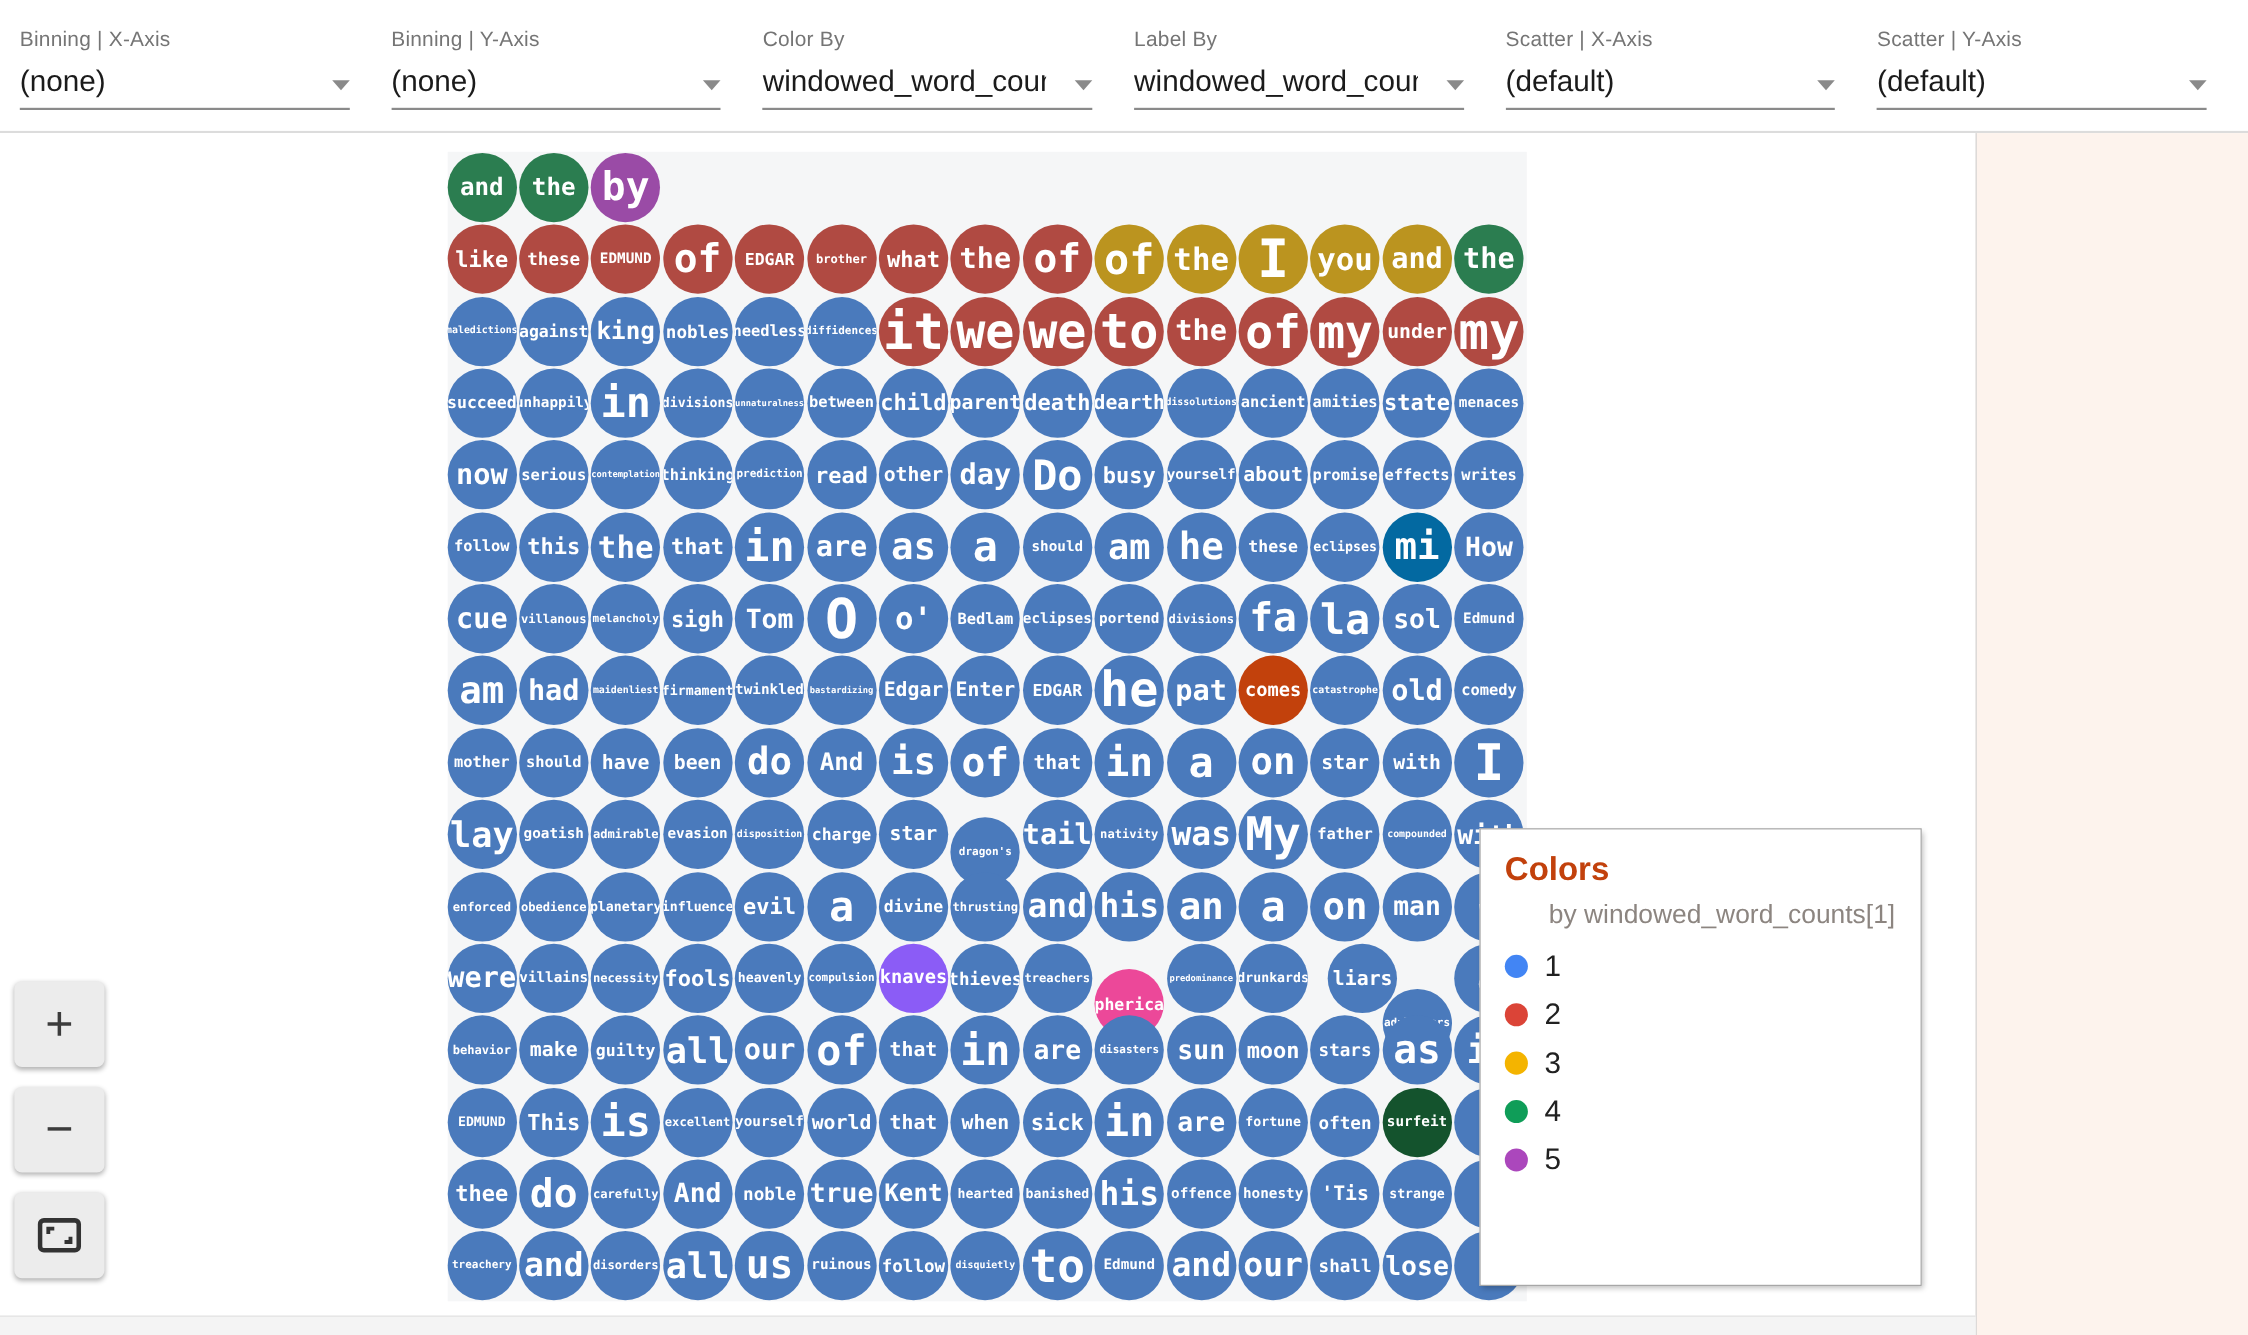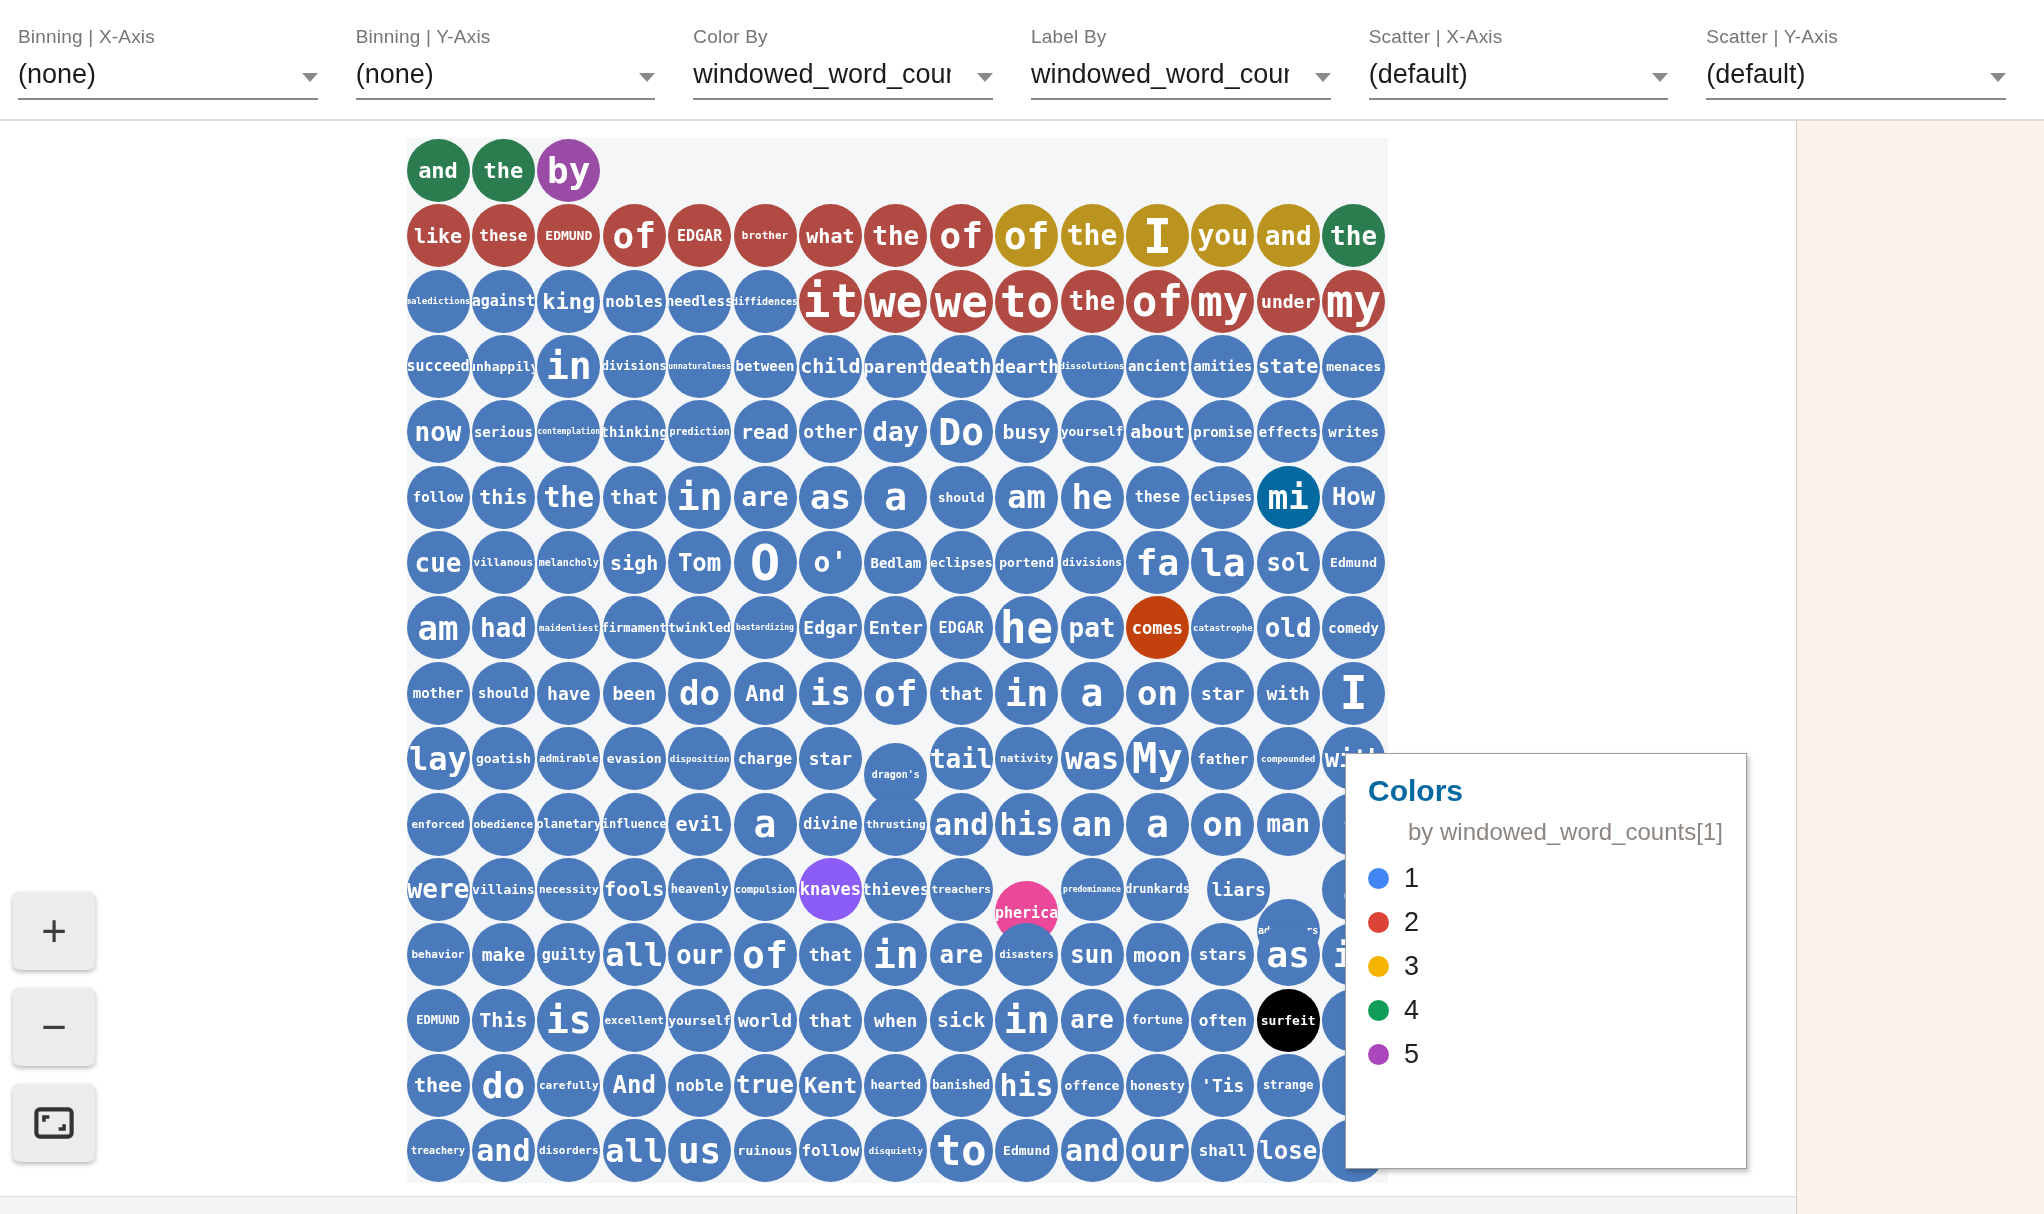--- a/index.html
+++ b/index.html
@@ -33,21 +33,21 @@
 
   
   .legend { position:absolute; left:1345px; top:753px; width:402px; height:416px;
             background:#fff; border:1px solid #9e9e9e; z-index:20;
             box-shadow:2px 3px 5px rgba(0,0,0,0.25); }
   .legend-header { height:61px; background:#e2e2f6; border-bottom:1px solid #bdbdbd;
                    display:flex; align-items:center; justify-content:space-between;
                    padding:0 22px; cursor:pointer; }
   .legend-title { font-size:27px; color:#202124; }
   .legend-body { padding:20px 22px 0 22px; }
-  .legend-section-title { font-size:30px; font-weight:bold; color:#0369a1; }
+  .legend-section-title { font-size:30px; font-weight:bold; color:#c2410c; }
   .legend-subtitle { font-size:24px; color:#8c8580; margin:10px 0 10px 40px;
                      white-space:nowrap; }
   .legend-item { display:flex; align-items:center; height:44px; }
   .legend-swatch { width:21px; height:21px; border-radius:50%; margin-right:15px;
                    flex:none; }
   .legend-item-label { font-size:27px; color:#212121; }
 
   
   .zoom-controls { position:absolute; left:13px; top:892px; width:82px; }
   .zoom-btn { width:82px; height:78px; background:#ececec; border:none;
@@ -301,21 +301,21 @@
       <div class="circle" style="left: 195.7px; top: 850.61px; width: 63px; height: 63px; background: rgb(74, 122, 188); font-size: 11px;">excellent</div>
       <div class="circle" style="left: 261.1px; top: 850.61px; width: 63px; height: 63px; background: rgb(74, 122, 188); font-size: 13px;">yourself</div>
       <div class="circle" style="left: 326.5px; top: 850.61px; width: 63px; height: 63px; background: rgb(74, 122, 188); font-size: 18px;">world</div>
       <div class="circle" style="left: 391.9px; top: 850.61px; width: 63px; height: 63px; background: rgb(74, 122, 188); font-size: 18px;">that</div>
       <div class="circle" style="left: 457.3px; top: 850.61px; width: 63px; height: 63px; background: rgb(74, 122, 188); font-size: 18px;">when</div>
       <div class="circle" style="left: 522.7px; top: 850.61px; width: 63px; height: 63px; background: rgb(74, 122, 188); font-size: 20px;">sick</div>
       <div class="circle" style="left: 588.1px; top: 850.61px; width: 63px; height: 63px; background: rgb(74, 122, 188); font-size: 38px;">in</div>
       <div class="circle" style="left: 653.5px; top: 850.61px; width: 63px; height: 63px; background: rgb(74, 122, 188); font-size: 24px;">are</div>
       <div class="circle" style="left: 718.9px; top: 850.61px; width: 63px; height: 63px; background: rgb(74, 122, 188); font-size: 12px;">fortune</div>
       <div class="circle" style="left: 784.3px; top: 850.61px; width: 63px; height: 63px; background: rgb(74, 122, 188); font-size: 16px;">often</div>
-      <div class="circle" style="left: 849.7px; top: 850.61px; width: 63px; height: 63px; background: #000000; font-size: 13px;">surfeit</div>
+      <div class="circle" style="left: 849.7px; top: 850.61px; width: 63px; height: 63px; background: #14532d; font-size: 13px;">surfeit</div>
       <div class="circle" style="left: 915.1px; top: 850.61px; width: 63px; height: 63px; background: rgb(74, 122, 188); font-size: 28px;">o</div>
       <div class="circle" style="left: -0.5px; top: 915.98px; width: 63px; height: 63px; background: rgb(74, 122, 188); font-size: 20px;">thee</div>
       <div class="circle" style="left: 64.9px; top: 915.98px; width: 63px; height: 63px; background: rgb(74, 122, 188); font-size: 36px;">do</div>
       <div class="circle" style="left: 130.3px; top: 915.98px; width: 63px; height: 63px; background: rgb(74, 122, 188); font-size: 11px;">carefully</div>
       <div class="circle" style="left: 195.7px; top: 915.98px; width: 63px; height: 63px; background: rgb(74, 122, 188); font-size: 24px;">And</div>
       <div class="circle" style="left: 261.1px; top: 915.98px; width: 63px; height: 63px; background: rgb(74, 122, 188); font-size: 16px;">noble</div>
       <div class="circle" style="left: 326.5px; top: 915.98px; width: 63px; height: 63px; background: rgb(74, 122, 188); font-size: 24px;">true</div>
       <div class="circle" style="left: 391.9px; top: 915.98px; width: 63px; height: 63px; background: rgb(74, 122, 188); font-size: 22px;">Kent</div>
       <div class="circle" style="left: 457.3px; top: 915.98px; width: 63px; height: 63px; background: rgb(74, 122, 188); font-size: 12px;">hearted</div>
       <div class="circle" style="left: 522.7px; top: 915.98px; width: 63px; height: 63px; background: rgb(74, 122, 188); font-size: 12px;">banished</div>

